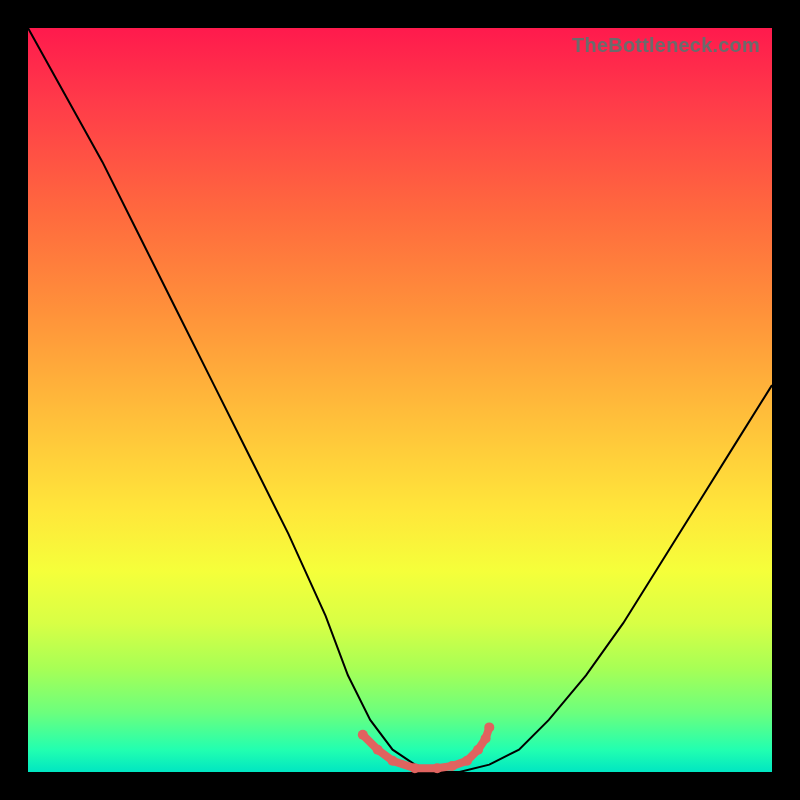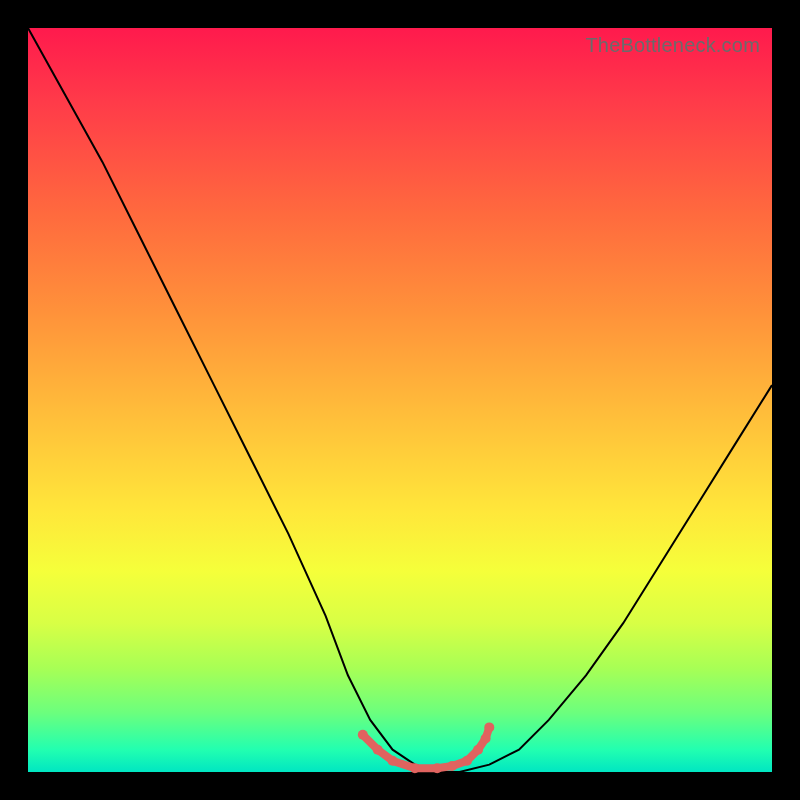--- a/index.html
+++ b/index.html
@@ -38,21 +38,21 @@
       #22ffb0 97%,
       #00e6c2 100%
     );
   }
   .watermark {
     position: absolute;
     top: 6px;
     right: 12px;
     color: #6b6b6b;
     font-size: 20px;
-    font-weight: 400;
+    font-weight: 700;
     letter-spacing: 0.2px;
     user-select: none;
   }
   svg.overlay {
     position: absolute;
     left: 0;
     top: 0;
     width: 744px;
     height: 744px;
     overflow: visible;

